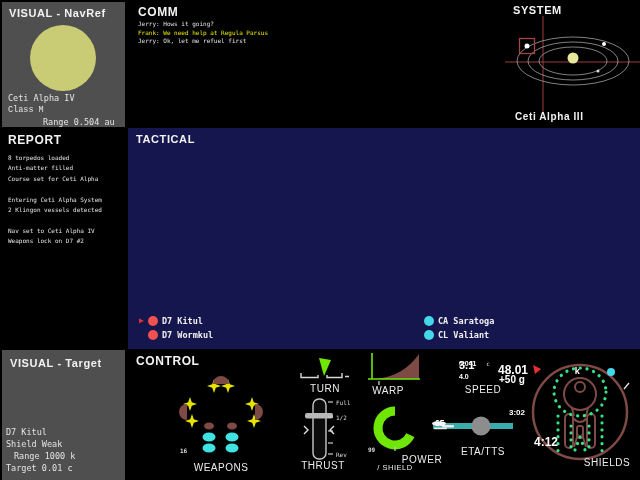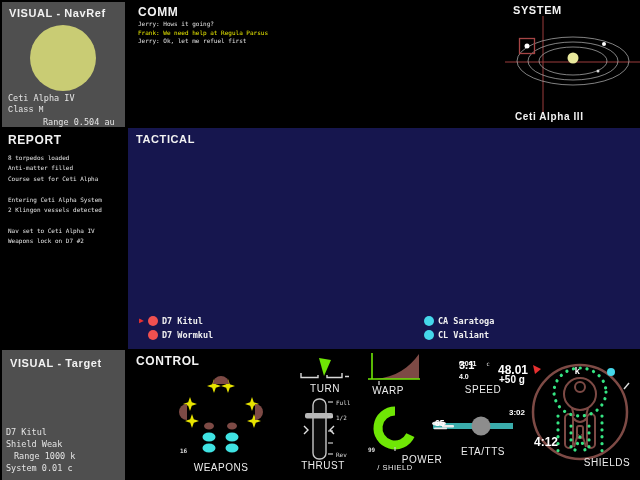--- a/index.html
+++ b/index.html
@@ -113,21 +113,21 @@
       <span class="dot" style="background:var(--cyan);"></span>
       <span>CL Valiant</span>
     </div>
   </div>
 
   <div id="target" class="panel">
     <div class="hdr abs" style="left:8px;top:7px;">VISUAL - Target</div>
     <div class="abs navline" style="left:4px;top:76px;">D7 Kitul</div>
     <div class="abs navline" style="left:4px;top:88px;">Shield Weak</div>
     <div class="abs navline" style="left:4px;top:100px;padding-left:8px;">Range 1000 k</div>
-    <div class="abs navline" style="left:4px;top:112px;">System 0.01 c</div>
+    <div class="abs navline" style="left:4px;top:112px;">Target 0.01 c</div>
   </div>
 
   <div id="control" class="panel">
     <svg width="512" height="130" viewBox="0 0 512 130">
 
       <g>
         <g fill="var(--yellow)">
           <path transform="translate(86,36)" d="M0,-7 L1.8,-1.8 L7,0 L1.8,1.8 L0,7 L-1.8,1.8 L-7,0 L-1.8,-1.8 Z"></path>
           <path transform="translate(100,36)" d="M0,-7 L1.8,-1.8 L7,0 L1.8,1.8 L0,7 L-1.8,1.8 L-7,0 L-1.8,-1.8 Z"></path>
           <path transform="translate(62,54)" d="M0,-7 L1.8,-1.8 L7,0 L1.8,1.8 L0,7 L-1.8,1.8 L-7,0 L-1.8,-1.8 Z"></path>

